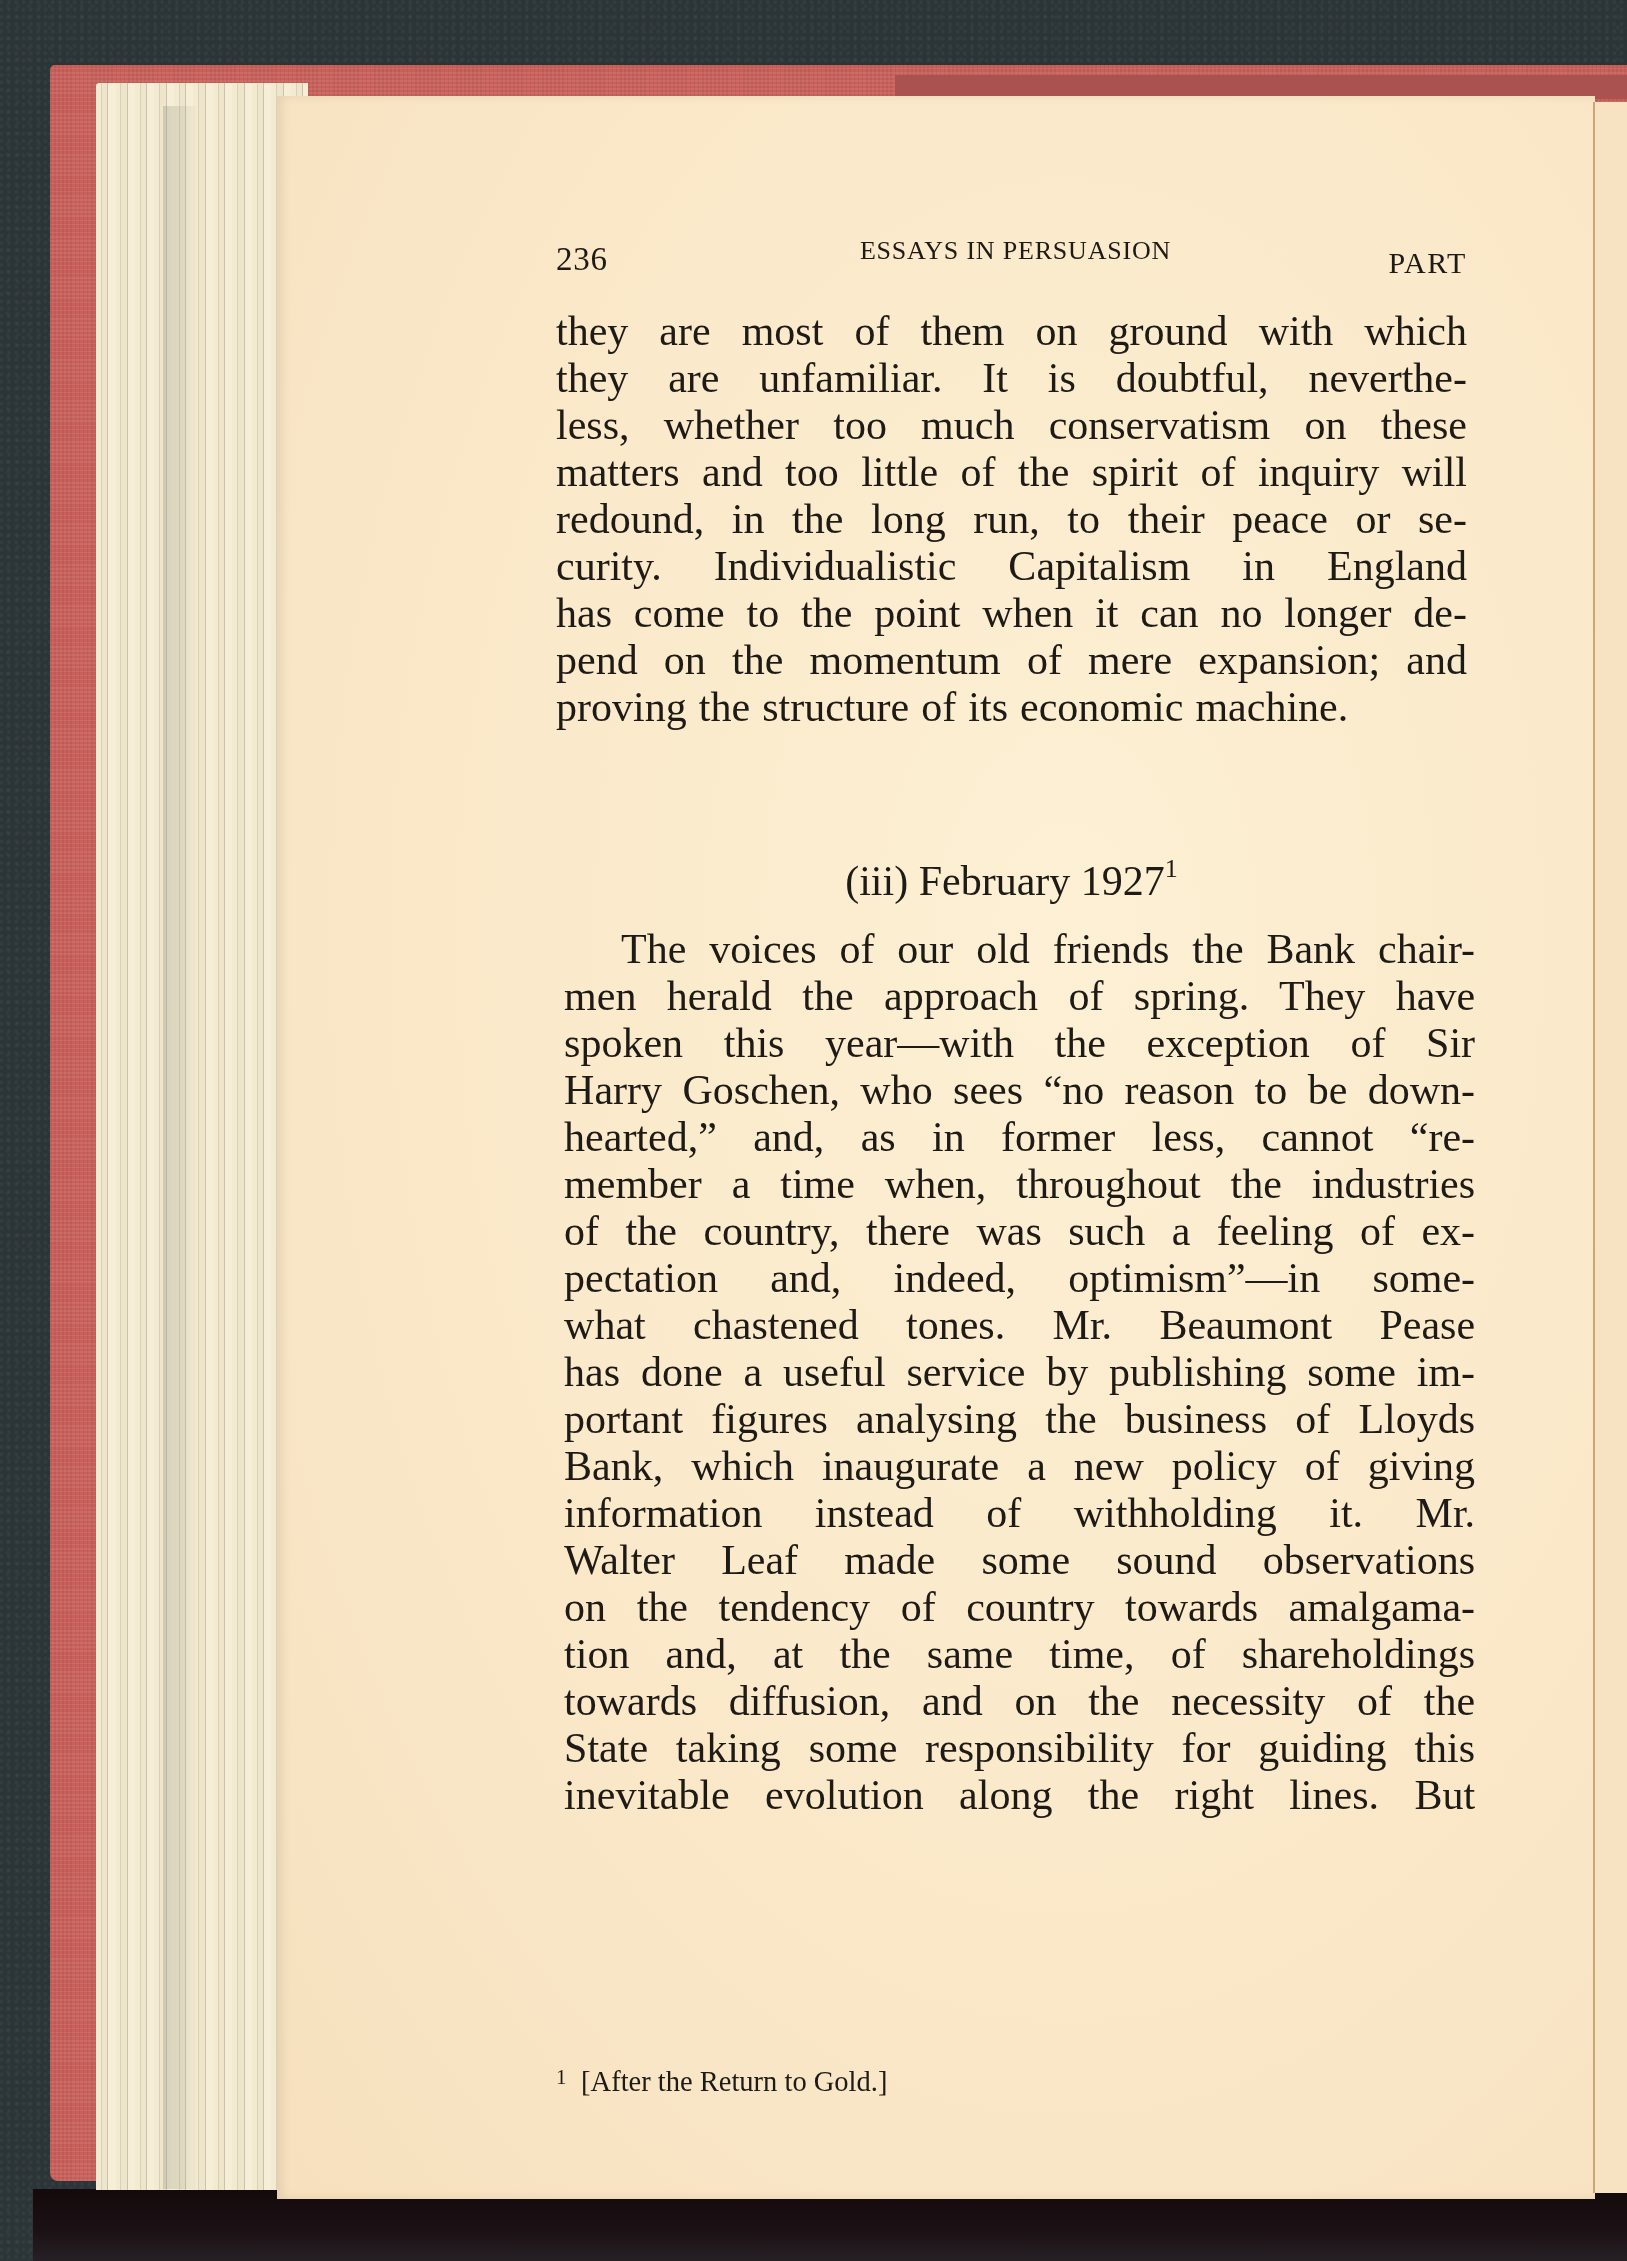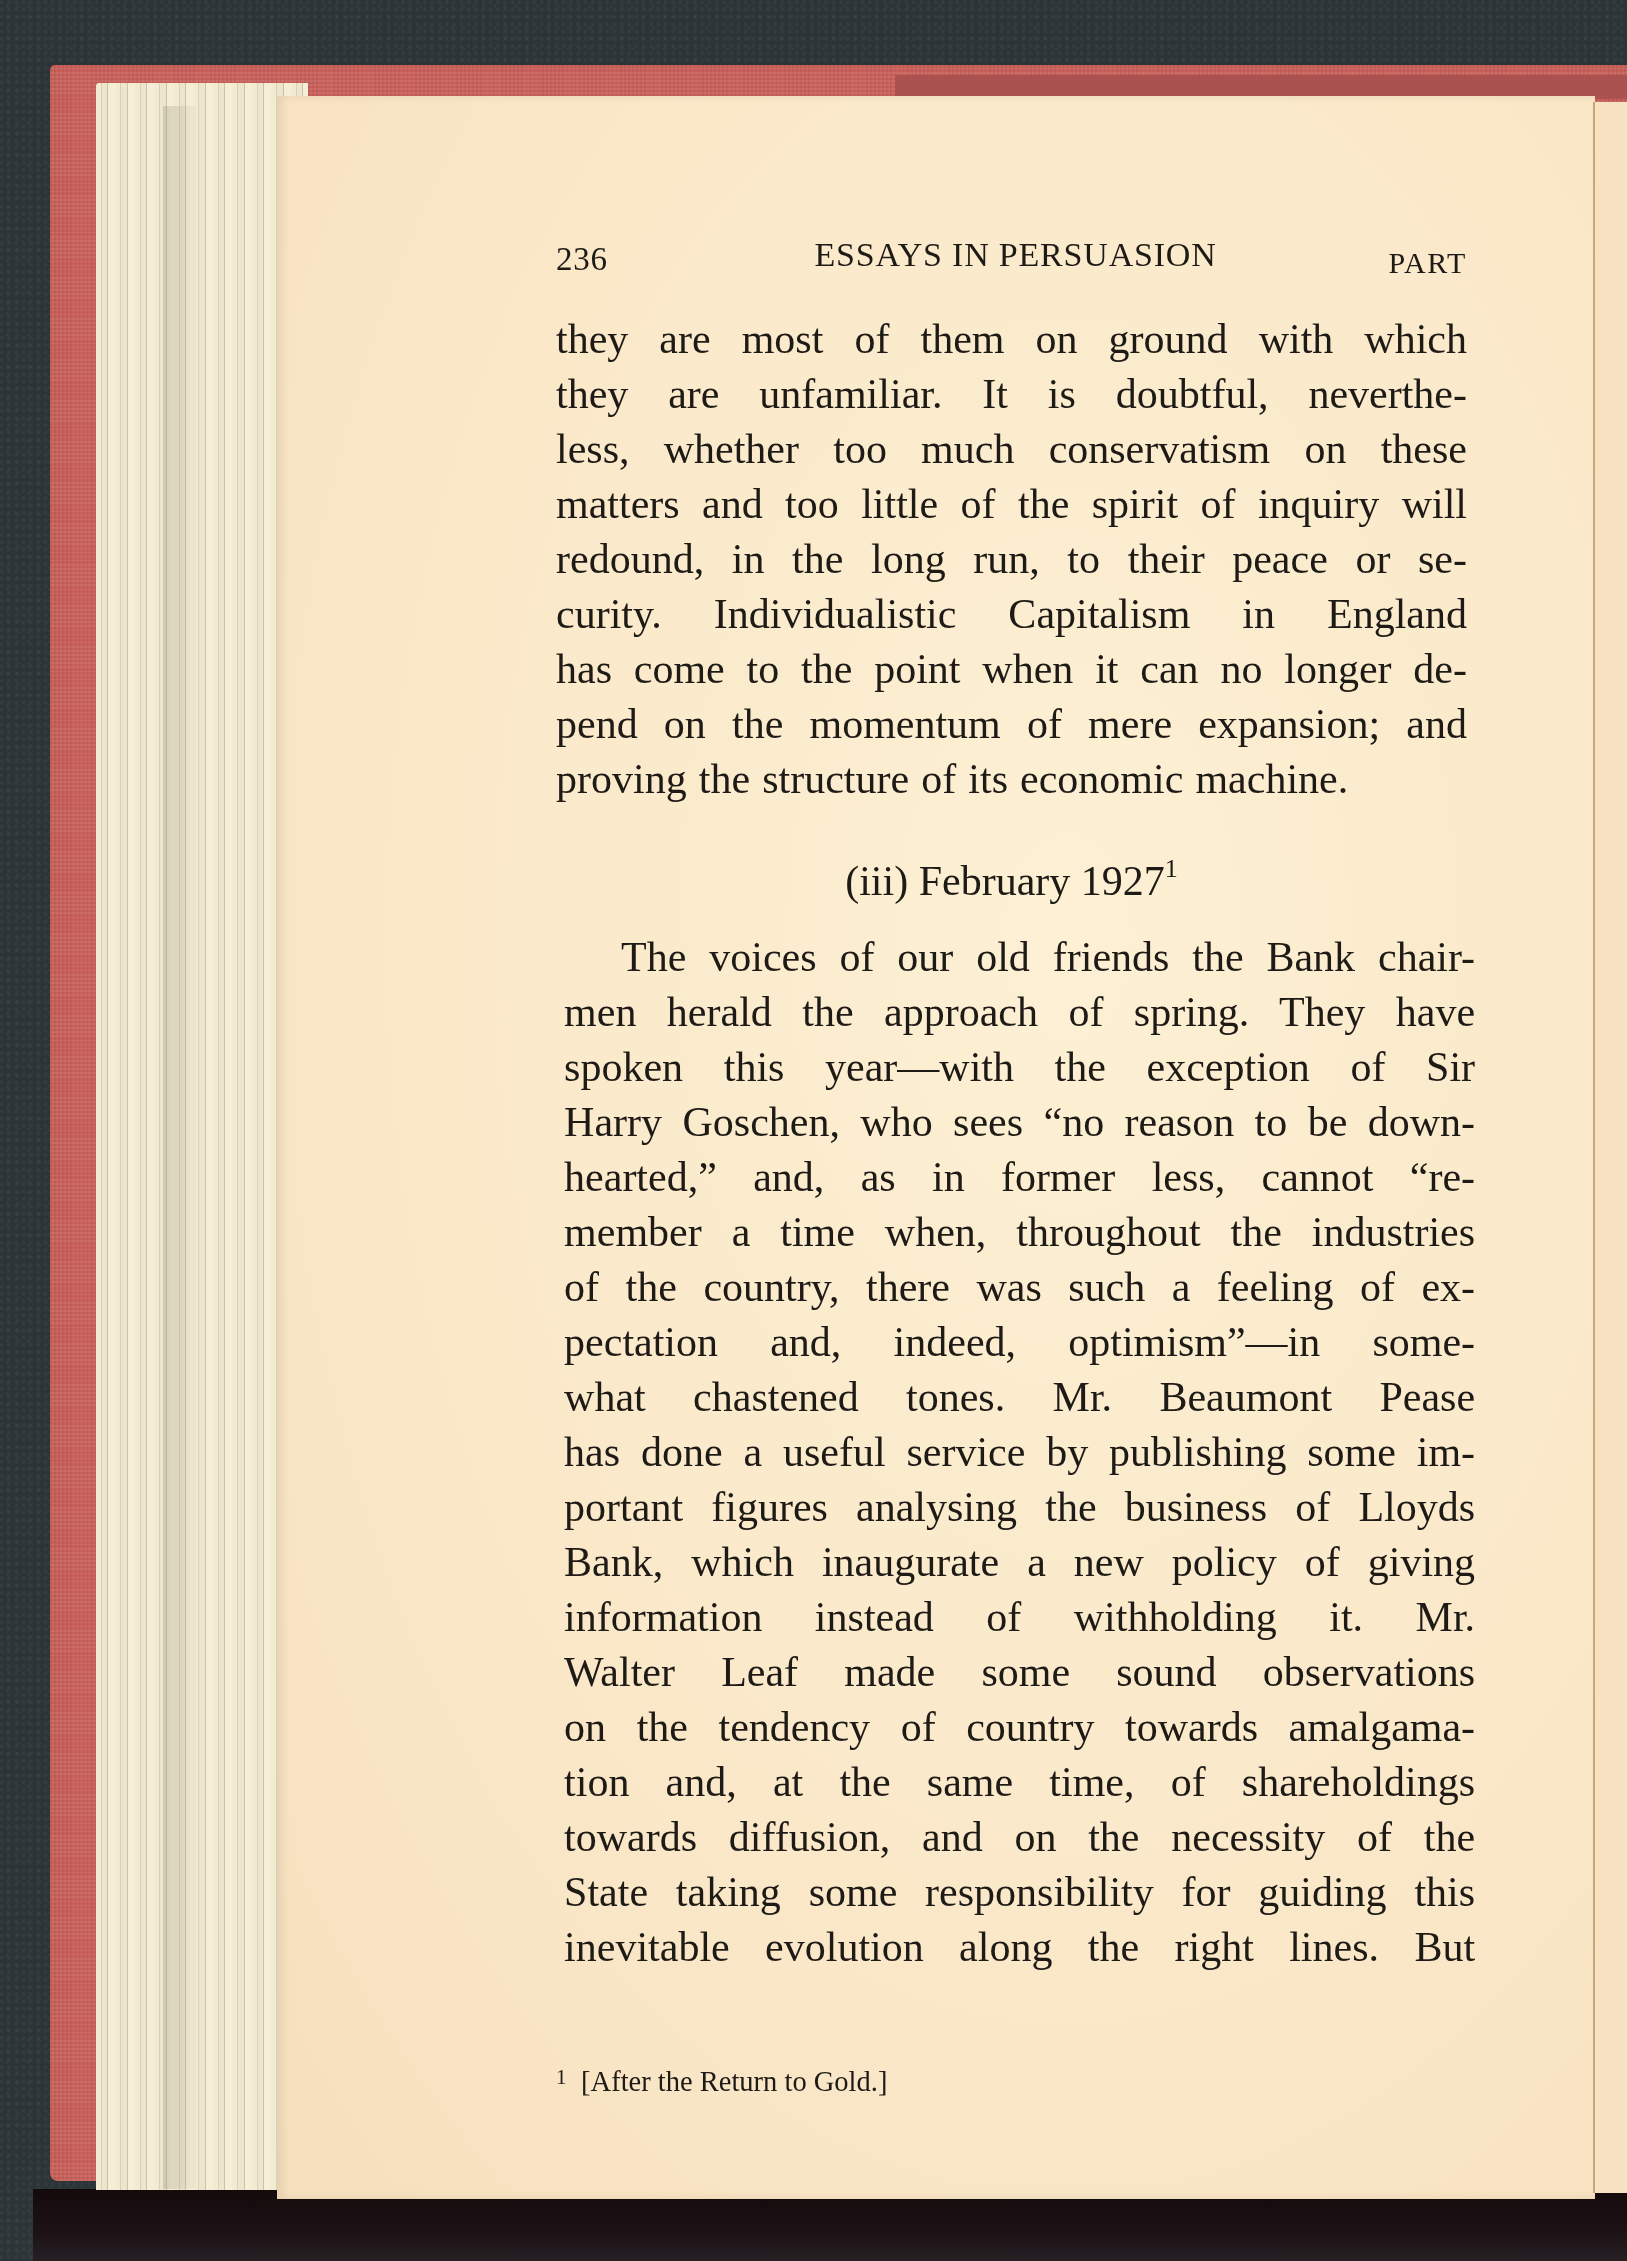--- a/index.html
+++ b/index.html
@@ -106,39 +106,38 @@
     top: 4.9px;
     font-size: 33px;
     letter-spacing: 0.8px;
   }
   .head-title {
     position: absolute;
     left: 0;
     right: 0;
     top: 0;
     text-align: center;
-    font-size: 34px;
+    font-size: 26px;
     letter-spacing: 0.8px;
   }
   .part-label {
     position: absolute;
     right: 8.1px;
     top: 9.8px;
     font-size: 30px;
     letter-spacing: 1.6px;
   }
   .body-line {
     font-size: 42px;
     line-height: 47px;
     white-space: nowrap;
     text-align: justify;
     text-align-last: justify;
     height: 47px;
     word-spacing: 1.6px;
-    margin-top: 8px;
   }
   .body-line.last {
     text-align-last: left;
   }
   .p1 {
     position: absolute;
     left: 0;
     top: 72px;
     width: 911px;
   }

